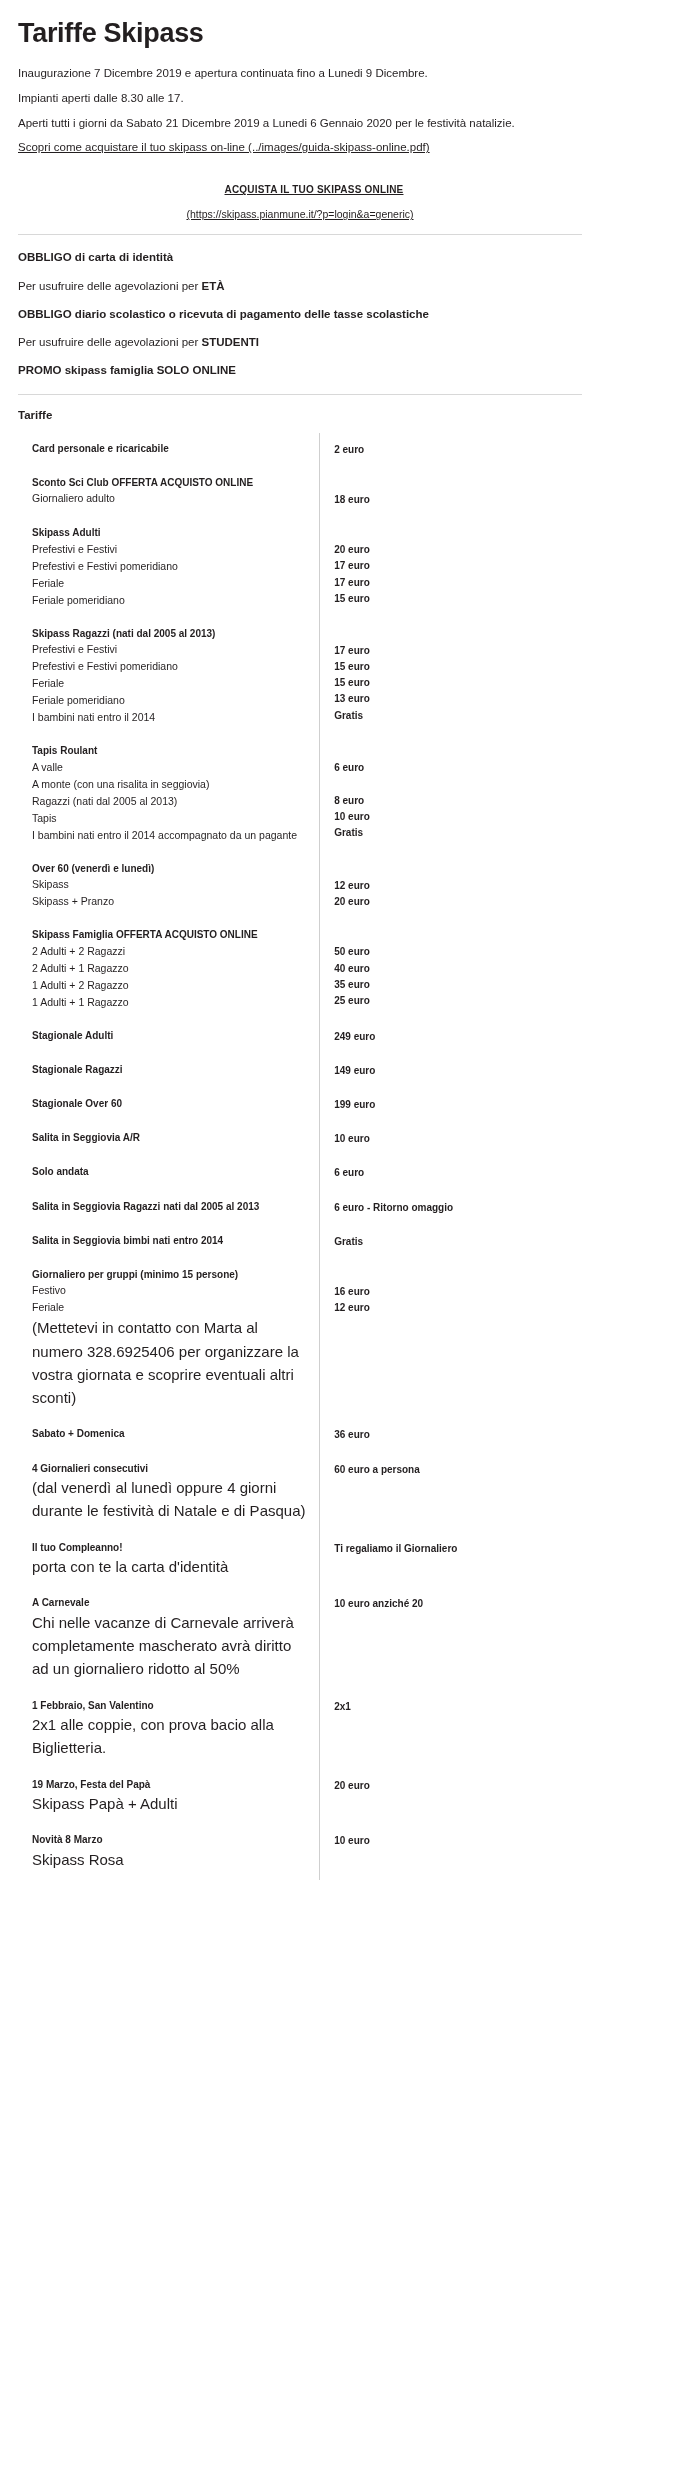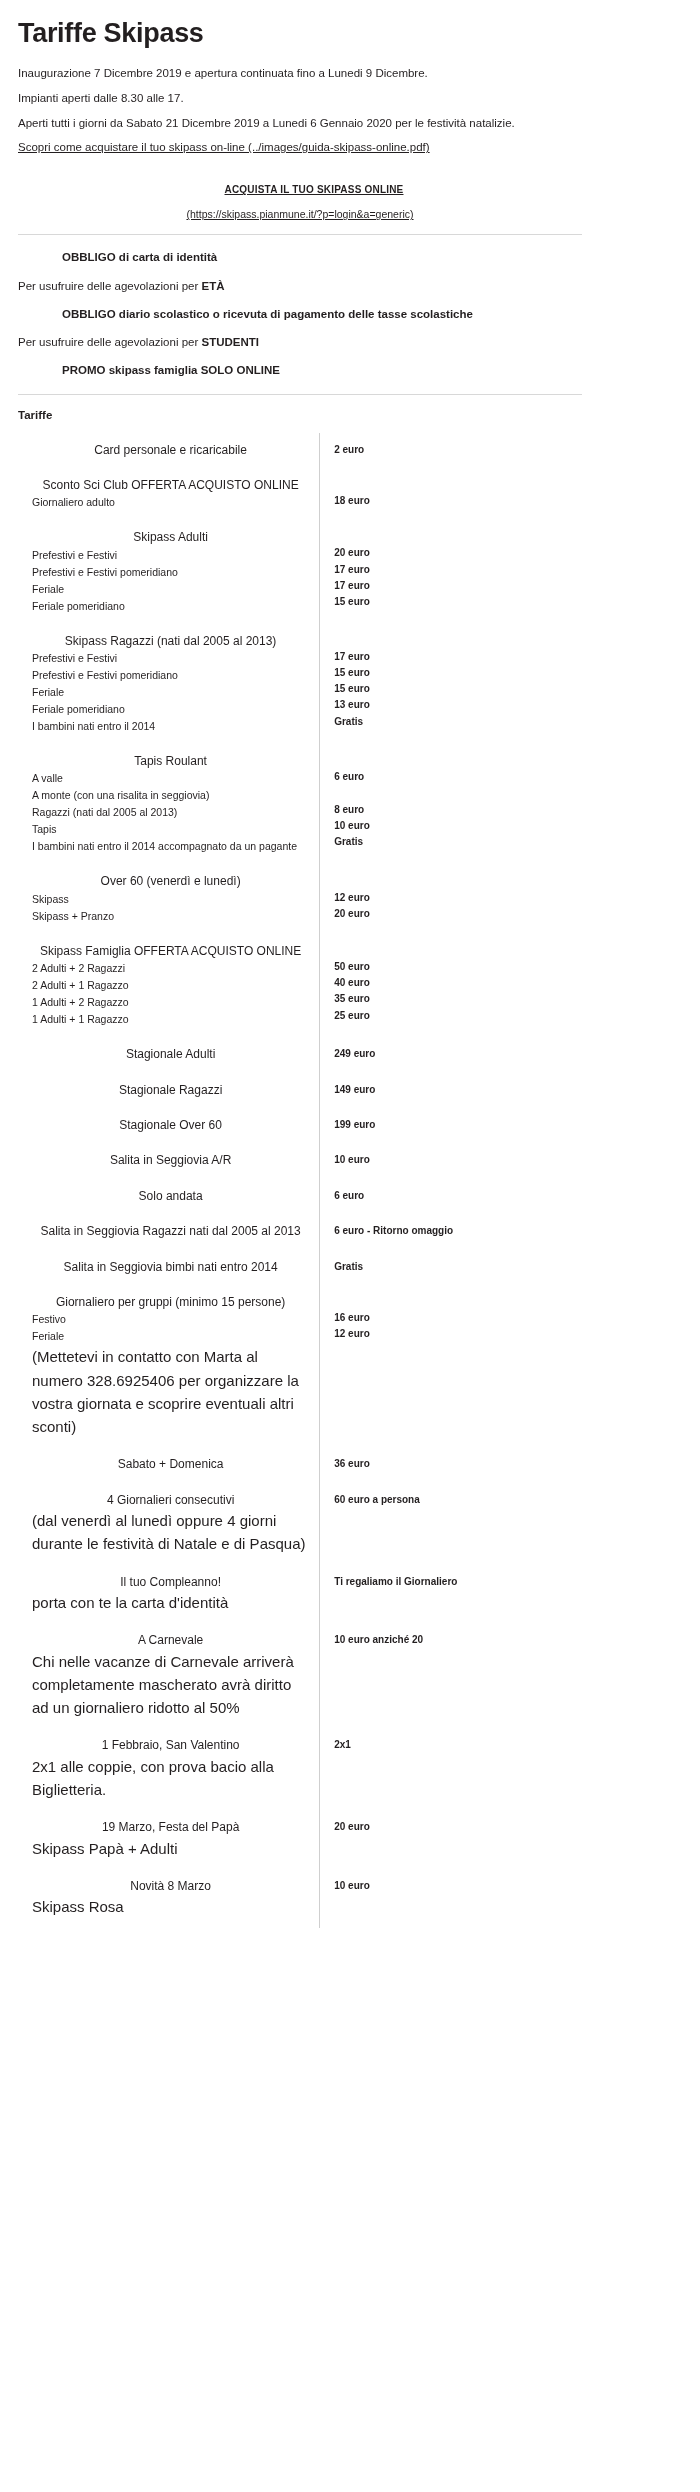--- a/index.html
+++ b/index.html
@@ -55,21 +55,21 @@
   hr.rule {
     border: none;
     border-top: 1px solid #d8d8d8;
     margin: 14px 0 14px 0;
   }
   .notice {
     font-size: 11.5px;
     line-height: 1.5;
     margin: 0 0 11px 0;
   }
-  .notice.bold { font-weight: bold; margin-left: 44px; }
+  .notice.bold { font-weight: bold; }
   .notice .strong { font-weight: bold; }
   h2.section-title {
     font-size: 11.5px;
     font-weight: bold;
     margin: 4px 0 0 0;
   }
   
   table.tariffs {
     width: 100%;
     border-collapse: collapse;
@@ -86,25 +86,24 @@
     width: 332px;
     padding-left: 14px !important;
     padding-right: 10px !important;
   }
   td.prices {
     border-left: 1px solid #cfcfcf;
     padding-left: 14px !important;
     width: 296px;
   }
   .grp-head {
-    font-size: 12px;
-    font-weight: normal;
+    font-size: 10px;
+    font-weight: bold;
     line-height: 1.45;
     margin: 0;
-    text-align: center;
   }
   .row-name {
     font-size: 10.5px;
     line-height: 1.62;
     margin: 0;
   }
   .row-note {
     font-size: 15px;
     line-height: 1.55;
     margin: 0;

